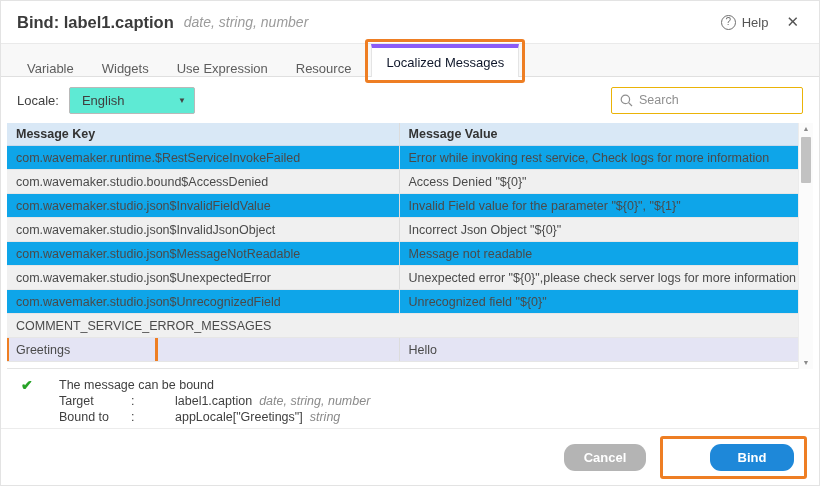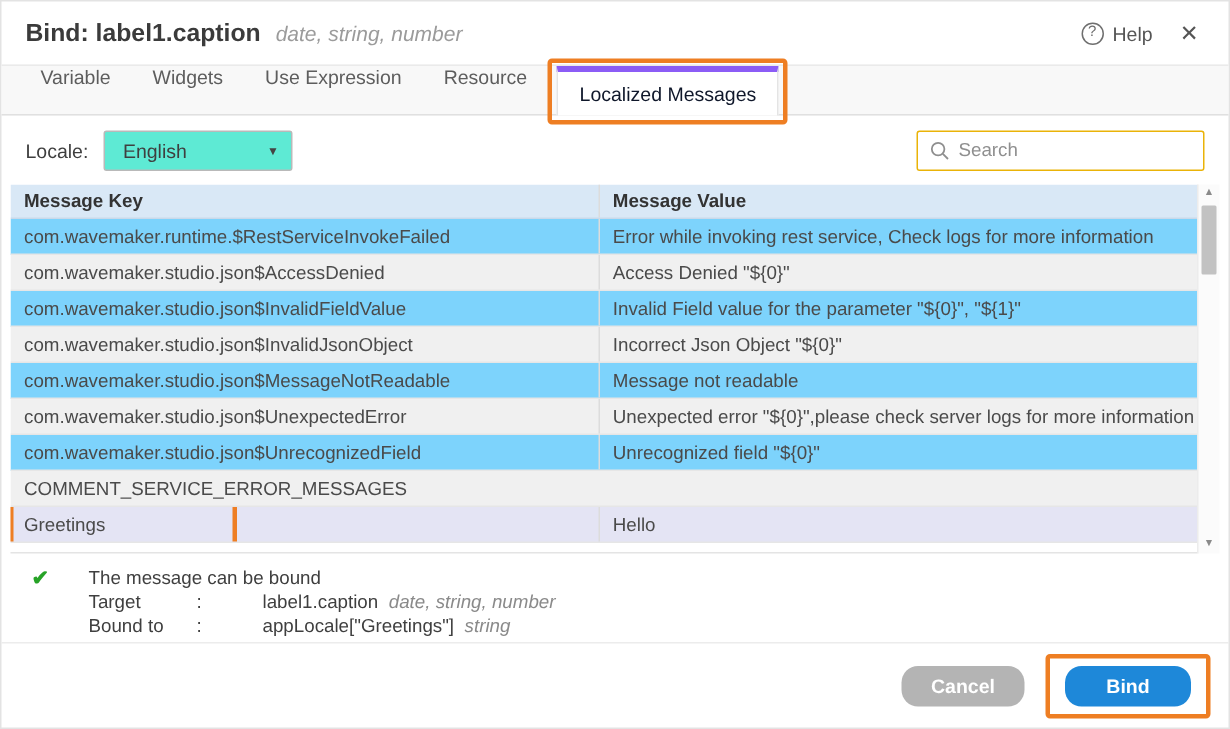--- a/index.html
+++ b/index.html
@@ -16,21 +16,21 @@
   .subtitle { font-size:14px; font-style:italic; color:#9b9b9b; margin-left:10px; }
   .titlebar-right { margin-left:auto; display:flex; align-items:center; gap:14px; }
   .help-wrap { display:flex; align-items:center; gap:6px; cursor:pointer; }
   .help-circle { width:15px; height:15px; border:1.2px solid #6f6f6f; border-radius:50%; color:#6f6f6f;
     font-size:10px; display:flex; align-items:center; justify-content:center; line-height:1; }
   .help-text { font-size:13px; color:#555; }
   .close-x { font-size:15px; color:#555; cursor:pointer; padding:2px 4px; }
 
   
   .tabbar { height:34px; background:#f8f8f8; border-top:1px solid #eaeaea; border-bottom:1px solid #e0e0e0;
-    display:flex; align-items:flex-start; padding-left:12px; flex:none; position:relative; }
+    display:flex; align-items:flex-end; padding-left:12px; flex:none; position:relative; }
   .tab { display:flex; align-items:center; padding:0 14px; font-size:13px; color:#5d5d5d; cursor:pointer; }
   .tab.active { background:#fff; border-top:4px solid #8b5cf6; border-left:1px solid #e4e4e4; border-right:1px solid #e4e4e4;
     color:#0f172a; margin-bottom:-1px; }
   .annotation-box { border:3px solid var(--orange); border-radius:3px; }
   .tab-annotation { align-self:stretch; margin-top:-5px; margin-bottom:-7px; display:flex; padding:2px 3px 4px 3px; z-index:2; background:transparent; }
 
   
   .toolbar { height:46px; display:flex; align-items:center; padding:0 16px; flex:none; }
   .locale-label { font-size:13px; color:#3f3f3f; margin-right:10px; }
   .locale-select { width:126px; height:27px; border:1px solid #b9b9b9; border-radius:2px; background:#5eead4;
@@ -44,21 +44,21 @@
   .search-input::placeholder { color:#8f8f8f; }
 
   
   .table-zone { margin:0 6px; flex:none; display:flex; height:246px; }
   .grid { flex:1; overflow:hidden; border-bottom:1px solid #e4e4e4; }
   .grid-header { display:flex; background:#d9e8f6; height:23px; align-items:center; border-bottom:1px solid #c9d9ea; }
   .grid-header .cell { font-weight:bold; color:#333; }
   .cell { font-size:12.5px; padding:0 9px; overflow:hidden; white-space:nowrap; text-overflow:ellipsis; }
   .cell-key { width:49.5%; flex:none; position:relative; height:100%; display:flex; align-items:center; }
   .cell-val { flex:1; border-left:1px solid #dcdcdc; height:100%; display:flex; align-items:center; }
-  .grid-row { display:flex; height:24px; align-items:stretch; background:#7dd3fc; border-bottom:1px solid #e6e6e6; color:#4a4a4a; }
+  .grid-row { display:flex; height:24px; align-items:stretch; background:#0ea5e9; border-bottom:1px solid #e6e6e6; color:#4a4a4a; }
   .grid-row:nth-child(even) { background:#f0f0f0; }
   .grid-row.selected { background:#e4e4f4; }
   .grid-row.filler { background:#fff; }
   .cell-annotated::after { content:""; position:absolute; left:-1px; top:-3px; width:146px; height:28px;
     border:3px solid var(--orange); border-radius:2px; pointer-events:none; }
 
   
   .vscroll { width:15px; flex:none; background:#fbfbfb; border-left:1px solid #ececec; display:flex; flex-direction:column; align-items:center; }
   .vs-arrow { font-size:7px; color:#8a8a8a; height:12px; line-height:12px; flex:none; cursor:pointer; }
   .vs-track { flex:1; width:100%; position:relative; }
@@ -70,21 +70,21 @@
   .check { color:#27a327; font-size:14px; font-weight:bold; width:38px; flex:none; }
   .kv { display:flex; line-height:16px; }
   .kv .k { width:72px; flex:none; margin-left:38px; }
   .kv .c { width:44px; flex:none; }
   .muted-italic { font-style:italic; color:#8a8a8a; margin-left:7px; }
 
   
   .footer { margin-top:auto; border-top:1px solid #ececec; height:57px; display:flex; align-items:center;
     justify-content:flex-end; padding-right:12px; flex:none; }
   .btn { height:27px; border:none; border-radius:11px; font-size:13px; font-weight:bold; color:#fff;
-    font-family:"Liberation Sans", sans-serif; cursor:pointer; }
+    font-family:"Liberation Sans", sans-serif; cursor:pointer;margin-left:37px; }
   .btn-cancel { background:#b4b4b4; width:82px; margin-right:14px; }
   .btn-bind { background:#1e88d9; width:84px; }
   .bind-annotation { padding:5px 10px; margin-left:0; }
 
   :root { --orange:#ee7e23; }
 </style>
 </head>
 <body>
 
 <div class="dialog">
@@ -141,21 +141,21 @@
       <div class="grid-header">
         <div class="cell cell-key">Message Key</div>
         <div class="cell cell-val">Message Value</div>
       </div>
       <div id="rows">
           <div class="grid-row">
             <div class="cell cell-key">com.wavemaker.runtime.$RestServiceInvokeFailed</div>
             <div class="cell cell-val">Error while invoking rest service, Check logs for more information</div>
           </div>
           <div class="grid-row">
-            <div class="cell cell-key">com.wavemaker.studio.json$AccessDenied</div>
+            <div class="cell cell-key">com.wavemaker.studio.bound$AccessDenied</div>
             <div class="cell cell-val">Access Denied "${0}"</div>
           </div>
           <div class="grid-row">
             <div class="cell cell-key">com.wavemaker.studio.json$InvalidFieldValue</div>
             <div class="cell cell-val">Invalid Field value for the parameter "${0}", "${1}"</div>
           </div>
           <div class="grid-row">
             <div class="cell cell-key">com.wavemaker.studio.json$InvalidJsonObject</div>
             <div class="cell cell-val">Incorrect Json Object "${0}"</div>
           </div>

